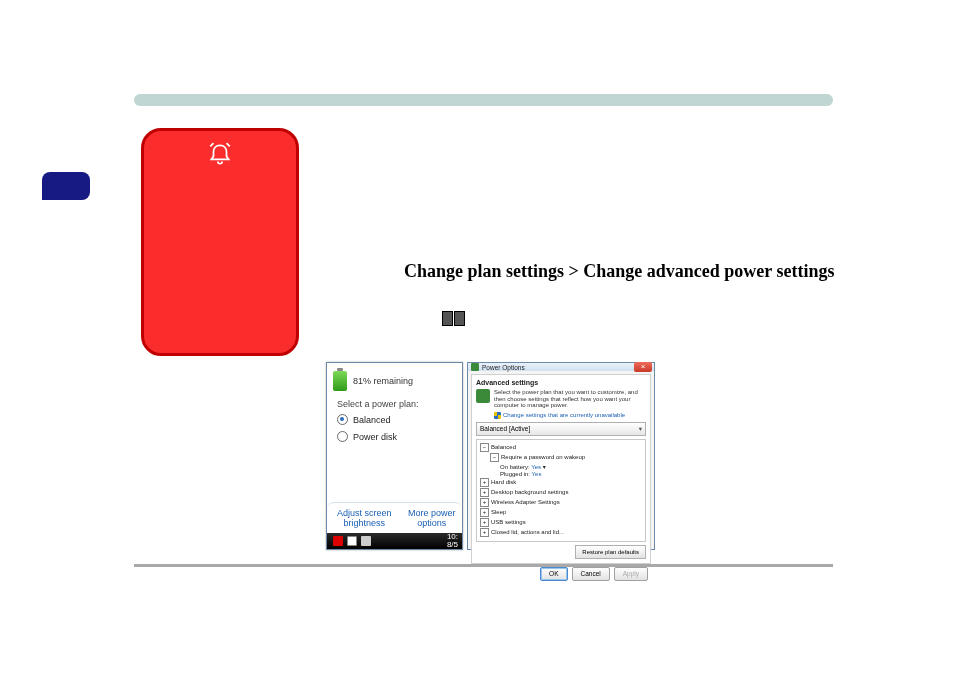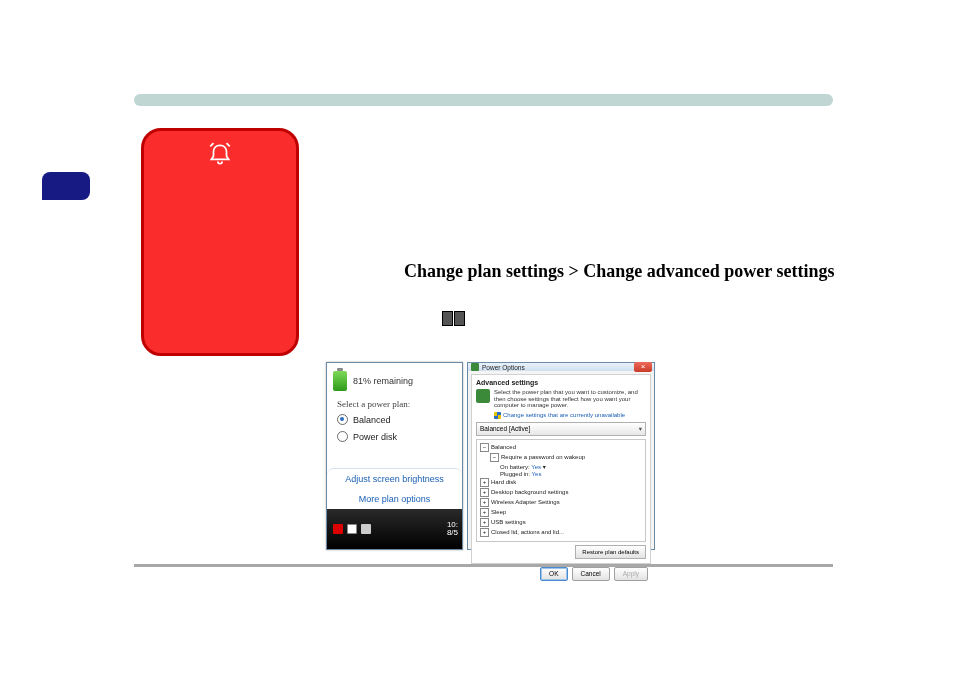--- a/index.html
+++ b/index.html
@@ -111,21 +111,20 @@
     position: absolute;
     top: -3px; left: 4px;
     width: 6px; height: 3px;
     background: #888;
     border-radius: 1px;
   }
   .bp-remaining { color: #333; }
   .bp-select {
     padding: 4px 6px 2px 10px;
     color: #444;
-    font-family: Liberation Serif, serif;
   }
   .bp-option {
     padding: 3px 6px 3px 10px;
     display: flex;
     align-items: center;
     gap: 5px;
     color: #222;
   }
   .radio {
     width: 9px; height: 9px;
@@ -140,31 +139,30 @@
     position: absolute;
     top: 1.5px; left: 1.5px;
     width: 4px; height: 4px;
     background: #2a6dbf;
     border-radius: 50%;
   }
   .bp-links {
     margin-top: auto;
     border-top: 1px solid #d6e3ef;
     display: flex;
-    flex-direction: column;
     border-radius: 7px;
   }
   .bp-link {
     color: #1a5fb4;
     text-align: center;
     padding: 5px 2px;
     font-size: 9px;
   }
   .bp-footer {
-    height: 40px;
+    height: 16px;
     background: linear-gradient(#2a2a2a,#000);
     color: #fff;
     display: flex;
     align-items: center;
     justify-content: flex-end;
     padding: 0 4px;
     gap: 6px;
     font-size: 8px;
     position: relative;
     overflow: hidden;
@@ -339,21 +337,21 @@
     <div class="bp-option">
       <span class="radio sel"></span>
       <span>Balanced</span>
     </div>
     <div class="bp-option">
       <span class="radio"></span>
       <span>Power disk</span>
     </div>
     <div class="bp-links">
       <span class="bp-link">Adjust screen brightness</span>
-      <span class="bp-link">More plan options</span>
+      <span class="bp-link">More power options</span>
     </div>
     <div class="bp-footer">
       <span class="tray-icons">
         <span class="flag"></span>
         <span class="bat"></span>
         <span></span>
       </span>
       <span class="clock">
         <div>10:</div>
         <div>8/5</div>

